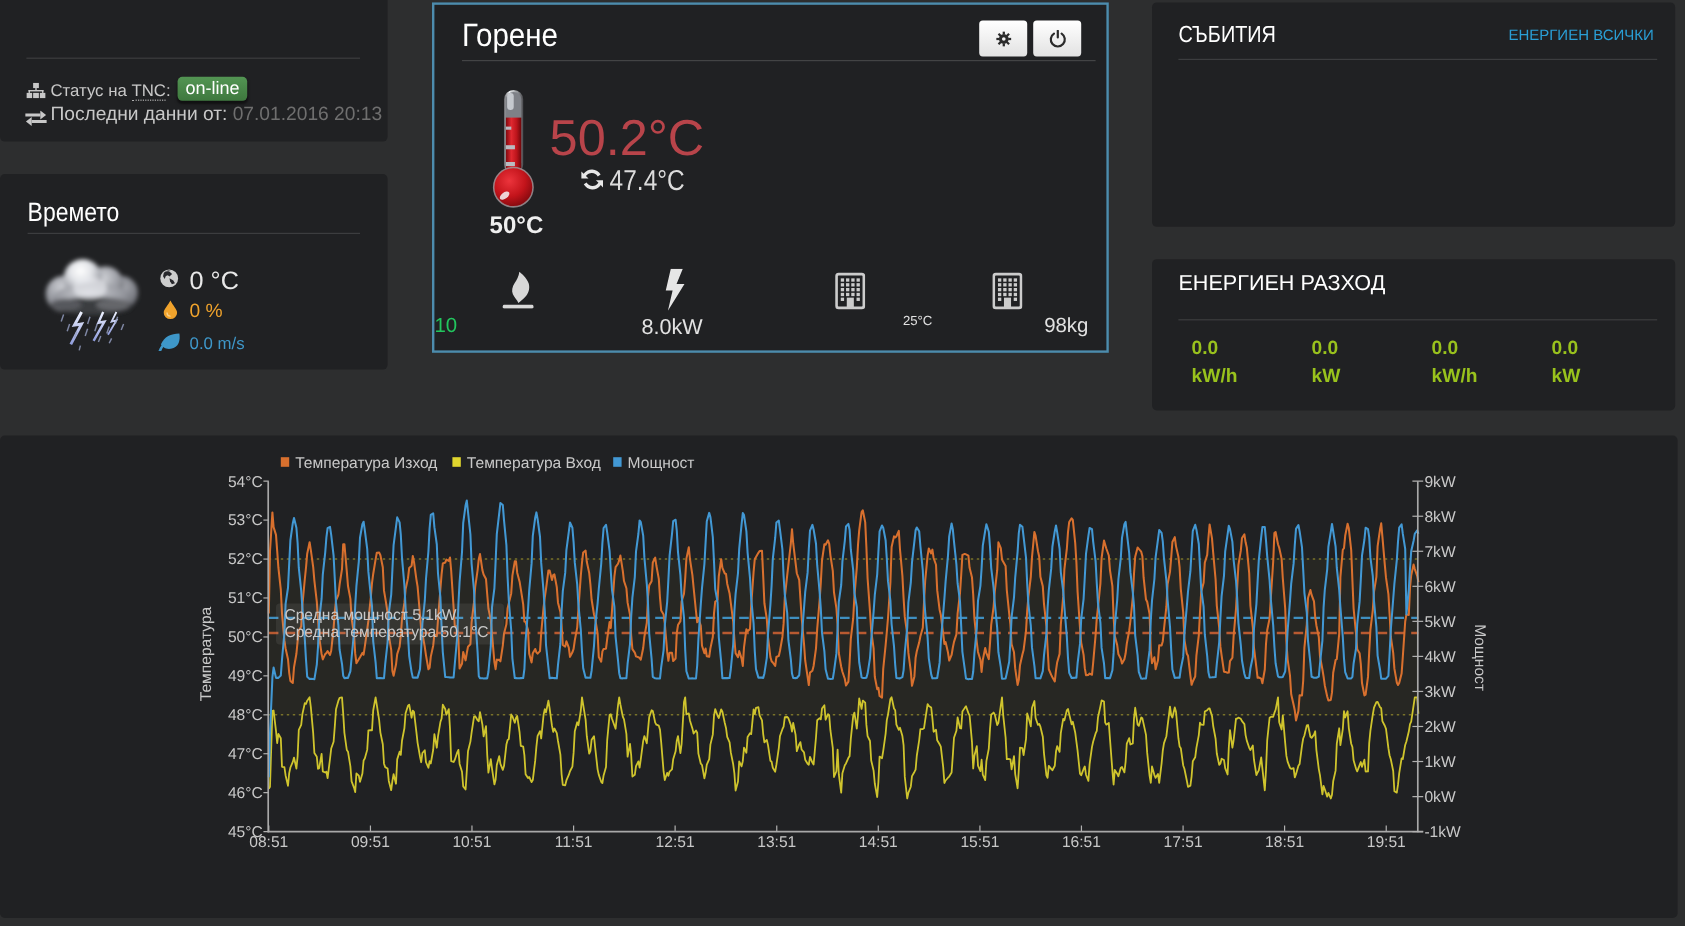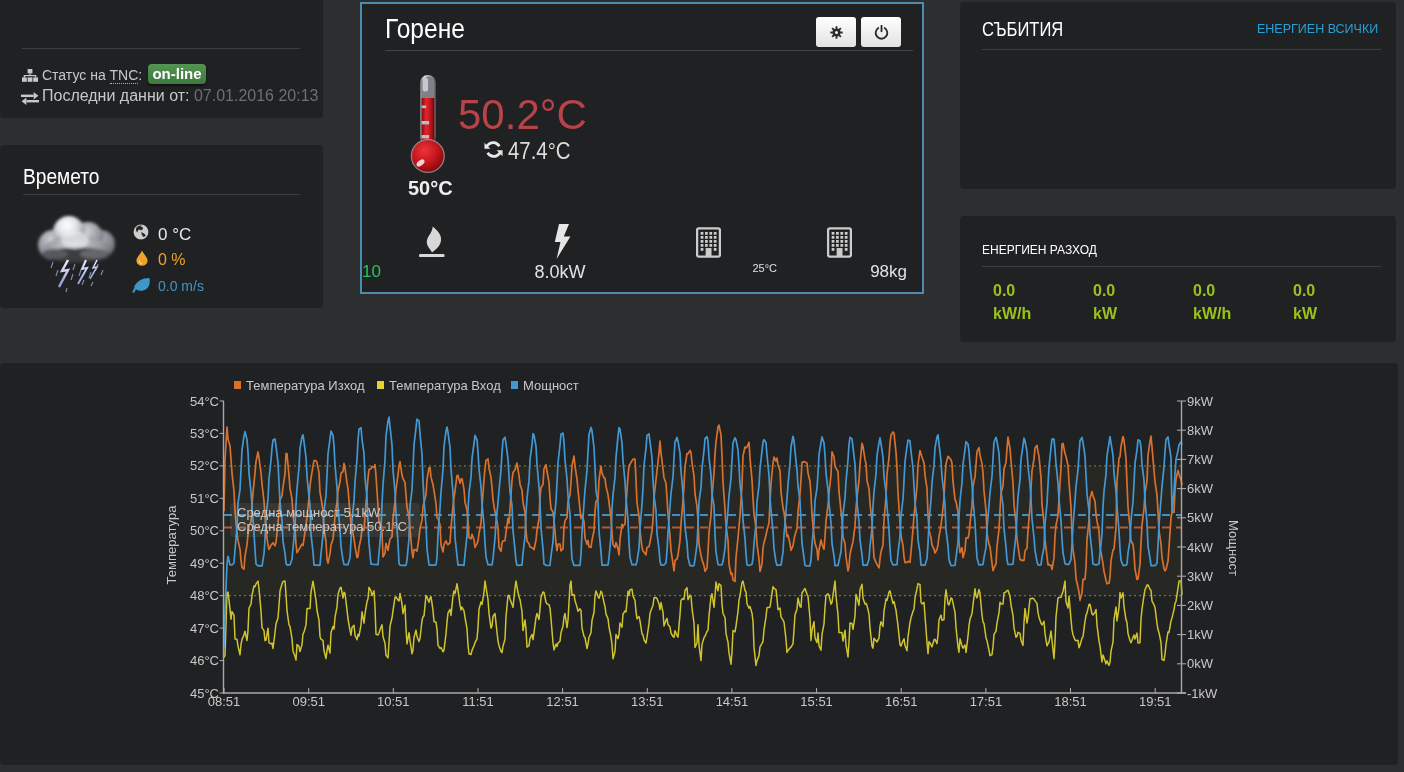--- a/index.html
+++ b/index.html
@@ -20,21 +20,21 @@
       <rect x="0" y="8.4" width="4.8" height="4.4"></rect>
       <rect x="5.6" y="8.4" width="4.8" height="4.4"></rect>
       <rect x="11.2" y="8.4" width="4.8" height="4.4"></rect>
   <rect x="7.4" y="4.4" width="1.2" height="2.2"></rect>
       <rect x="1.8" y="6" width="12.4" height="1.2"></rect>
       <rect x="1.8" y="6" width="1.2" height="2.4"></rect>
       <rect x="13" y="6" width="1.2" height="2.4"></rect>
     </g>
 </svg>
 <div class="abs" style="left:42px;top:67px;font-size:14px;line-height:16px">Статус на <span style="border-bottom:1px dotted #b0b0b0">TNC</span>:</div>
-<div class="abs" style="left:148px;top:64px;width:58px;height:20px;background:linear-gradient(#539553,#3e783e);color:#fff;font-weight:bold;font-size:15px;line-height:19px;text-align:center;border-radius:4px;box-shadow:0 2px 2px rgba(0,0,0,.5)">on-line</div>
+<div class="abs" style="left:148px;top:64px;width:58px;height:20px;background:linear-gradient(#539553,#3e783e);color:#fff;font-weight:normal;font-size:15px;line-height:19px;text-align:center;border-radius:4px;box-shadow:0 2px 2px rgba(0,0,0,.5)">on-line</div>
 <svg class="abs" style="left:21px;top:92px" width="18" height="13" viewBox="0 0 18 13">
   <g fill="#c8c8c8">
       <path d="M0 2.6 L12.6 2.6 L12.6 5 L0 5 Z"></path>
       <path d="M12.6 0 L17.4 3.8 L12.6 7.6 Z"></path>
   <path d="M5.4 8 L18 8 L18 10.4 L5.4 10.4 Z"></path>
       <path d="M5.4 5.4 L0.6 9.2 L5.4 13 Z"></path>
     </g>
 </svg>
 <div class="abs" style="left:42px;top:88px;font-size:16px;line-height:16px">Последни данни от: <span style="color:#6f6f6f">07.01.2016 20:13</span></div>
 
@@ -96,21 +96,21 @@
       <line x1="62" y1="72" x2="60" y2="76"></line>
       <line x1="36" y1="78" x2="35" y2="82"></line>
   </g>
 </svg>
 <svg class="abs" style="left:133px;top:224px" width="16" height="16" viewBox="0 0 19 19">
   <circle cx="9.5" cy="9.5" r="8.8" fill="#cdcdcd"></circle>
   <path d="M4.2 3.8 Q6.5 1.8 9.3 2.6 L11.8 4.4 Q12.6 5.4 11.4 6.2 L9.6 7.6 L8.2 6.4 L6.2 7.2 L5 10.2 L3.4 7.4 Z" fill="#26262a"></path>
   <path d="M9.8 9.4 L13.6 11.6 L15.2 14.2 L12.2 15.4 L10.4 12.6Z" fill="#26262a"></path>
   <path d="M7 2 L9 1.2 L11 2 L9 2.8Z" fill="#26262a" opacity=".6"></path>
 </svg>
-<div class="abs" style="left:158px;top:225px;font-size:17px;line-height:19px;color:#e8e8e8">0 °C</div>
+<div class="abs" style="left:158px;top:225px;font-size:21px;line-height:19px;color:#e8e8e8">0 °C</div>
 <svg class="abs" style="left:136px;top:250px" width="12" height="16" viewBox="0 0 15 20">
   <path d="M7.5 0.5 C9.5 5 14.5 9.5 14.5 13.2 A7 6.6 0 0 1 0.5 13.2 C0.5 9.5 5.5 5 7.5 0.5Z" fill="#f0a32c"></path>
   <path d="M7.2 16.8 A3.5 3.5 0 0 1 4 13.4" stroke="#f8d08c" stroke-width="1.3" fill="none" stroke-linecap="round"></path>
 </svg>
 <div class="abs" style="left:158px;top:251px;font-size:16px;line-height:18px;color:#f0a32c">0 %</div>
 <svg class="abs" style="left:131px;top:277px" width="20" height="16" viewBox="0 0 21 17">
   <path d="M19.5 1 C20.5 7 19 13.5 12 14.5 C7 15.2 4 12.5 3.2 10.5 C6 4 12 1 19.5 1Z" fill="#3e97c9"></path>
   <path d="M1 16.5 C3.5 10 9 5.5 17 3.5 C10 7 6 10.5 3.5 16.5Z" fill="#3e97c9"></path>
 </svg>
 <div class="abs" style="left:158px;top:278px;font-size:14px;line-height:16px;color:#3e97c9">0.0 m/s</div>
@@ -242,21 +242,21 @@
 <div class="abs" style="left:490px;top:262px;width:140px;text-align:center;font-size:18px;color:#e2e2e2">8.0kW</div>
 <div class="abs" style="left:637px;top:262px;width:140px;text-align:right;font-size:11px;color:#e2e2e2">25°C</div>
 <div class="abs" style="left:767px;top:262px;width:140px;text-align:right;font-size:17px;color:#e2e2e2">98kg</div>
 
 <div class="panel" style="left:960px;top:2px;width:436px;height:187px"></div>
 <div class="abs sqx" style="left:982px;top:20px;font-size:19.5px;line-height:19px;color:#fff;transform:scaleX(.85)">СЪБИТИЯ</div>
 <div class="abs sqx" style="left:1257px;top:22px;font-size:12.5px;line-height:14px;color:#2a9fd6">ЕНЕРГИЕН ВСИЧКИ</div>
 <div class="hr" style="left:982px;top:49px;width:399px"></div>
 
 <div class="panel" style="left:960px;top:216px;width:436px;height:126px"></div>
-<div class="abs" style="left:982px;top:242px;font-size:12px;line-height:17px;color:#fff">ЕНЕРГИЕН РАЗХОД</div>
+<div class="abs" style="left:982px;top:228px;font-size:18px;line-height:17px;color:#fff">ЕНЕРГИЕН РАЗХОД</div>
 <div class="hr" style="left:982px;top:266px;width:399px"></div>
 <div class="abs" style="left:993px;top:279px;width:400px;display:flex;font-weight:bold;font-size:16px;color:#99c21d;line-height:23px">
   <div style="width:100px">0.0<br>kW/h</div>
     <div style="width:100px">0.0<br>kW</div>
     <div style="width:100px">0.0<br>kW/h</div>
     <div style="width:100px">0.0<br>kW</div>
 </div>
 
 <div class="panel" style="left:0;top:363px;width:1398px;height:402px"></div>
 <div class="abs" style="left:0;top:363px"><svg id="chart" width="1404" height="409" viewBox="0 363 1404 409">

